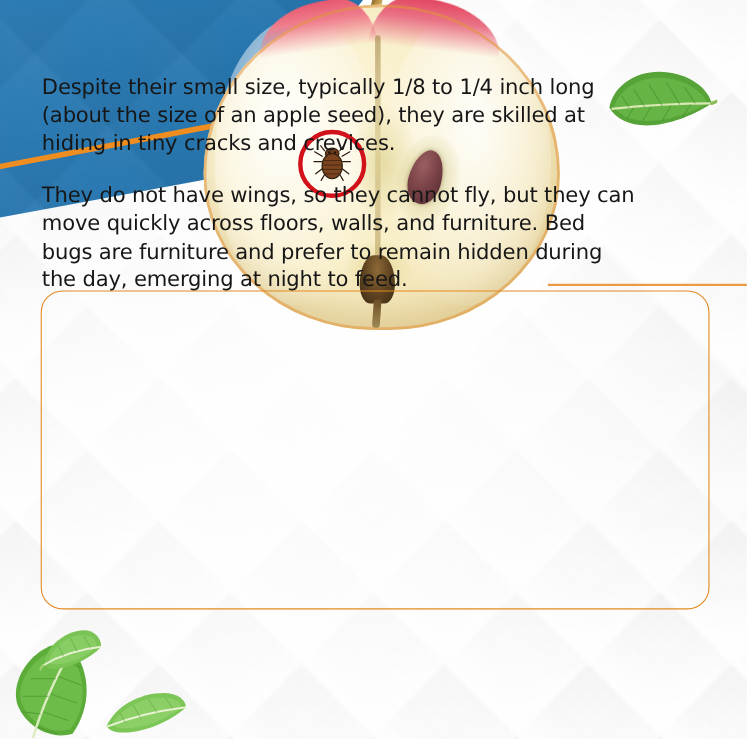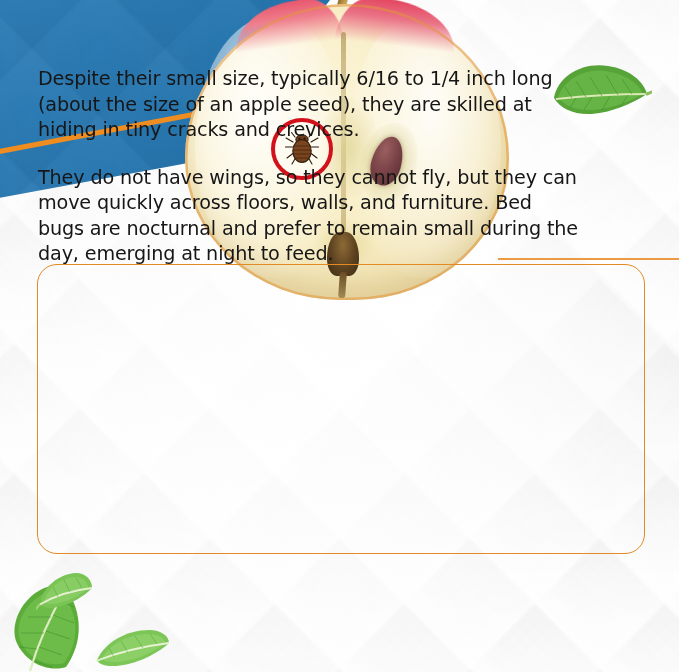--- a/index.html
+++ b/index.html
@@ -385,17 +385,17 @@
     <g stroke="#4f9c34" stroke-width=".9" opacity=".5" fill="none">
       <path d="M64 18 L57 8"></path>
         <path d="M50 22 L42 10"></path>
         <path d="M35 27 L28 15"></path>
       <path d="M21 31 L16 22"></path>
     </g>
   </svg>
 
   <div class="text-card"></div>
   <div class="text-card-inner">
-    <p class="para">Despite their small size, typically 6/16 to 1/4 inch long (about the size of an apple seed), they are skilled at hiding in tiny cracks and crevices.</p>
-    <p class="para">They do not have wings, so they cannot fly, but they can move quickly across floors, walls, and furniture. Bed bugs are nocturnal and prefer to remain small during the day, emerging at night to feed.</p>
+    <p class="para">Despite their small size, typically 1/8 to 1/4 inch long (about the size of an apple seed), they are skilled at hiding in tiny cracks and crevices.</p>
+    <p class="para">They do not have wings, so they cannot fly, but they can move quickly across floors, walls, and furniture. Bed bugs are furniture and prefer to remain hidden during the day, emerging at night to feed.</p>
   </div>
 
 </div>
 
 </body></html>

